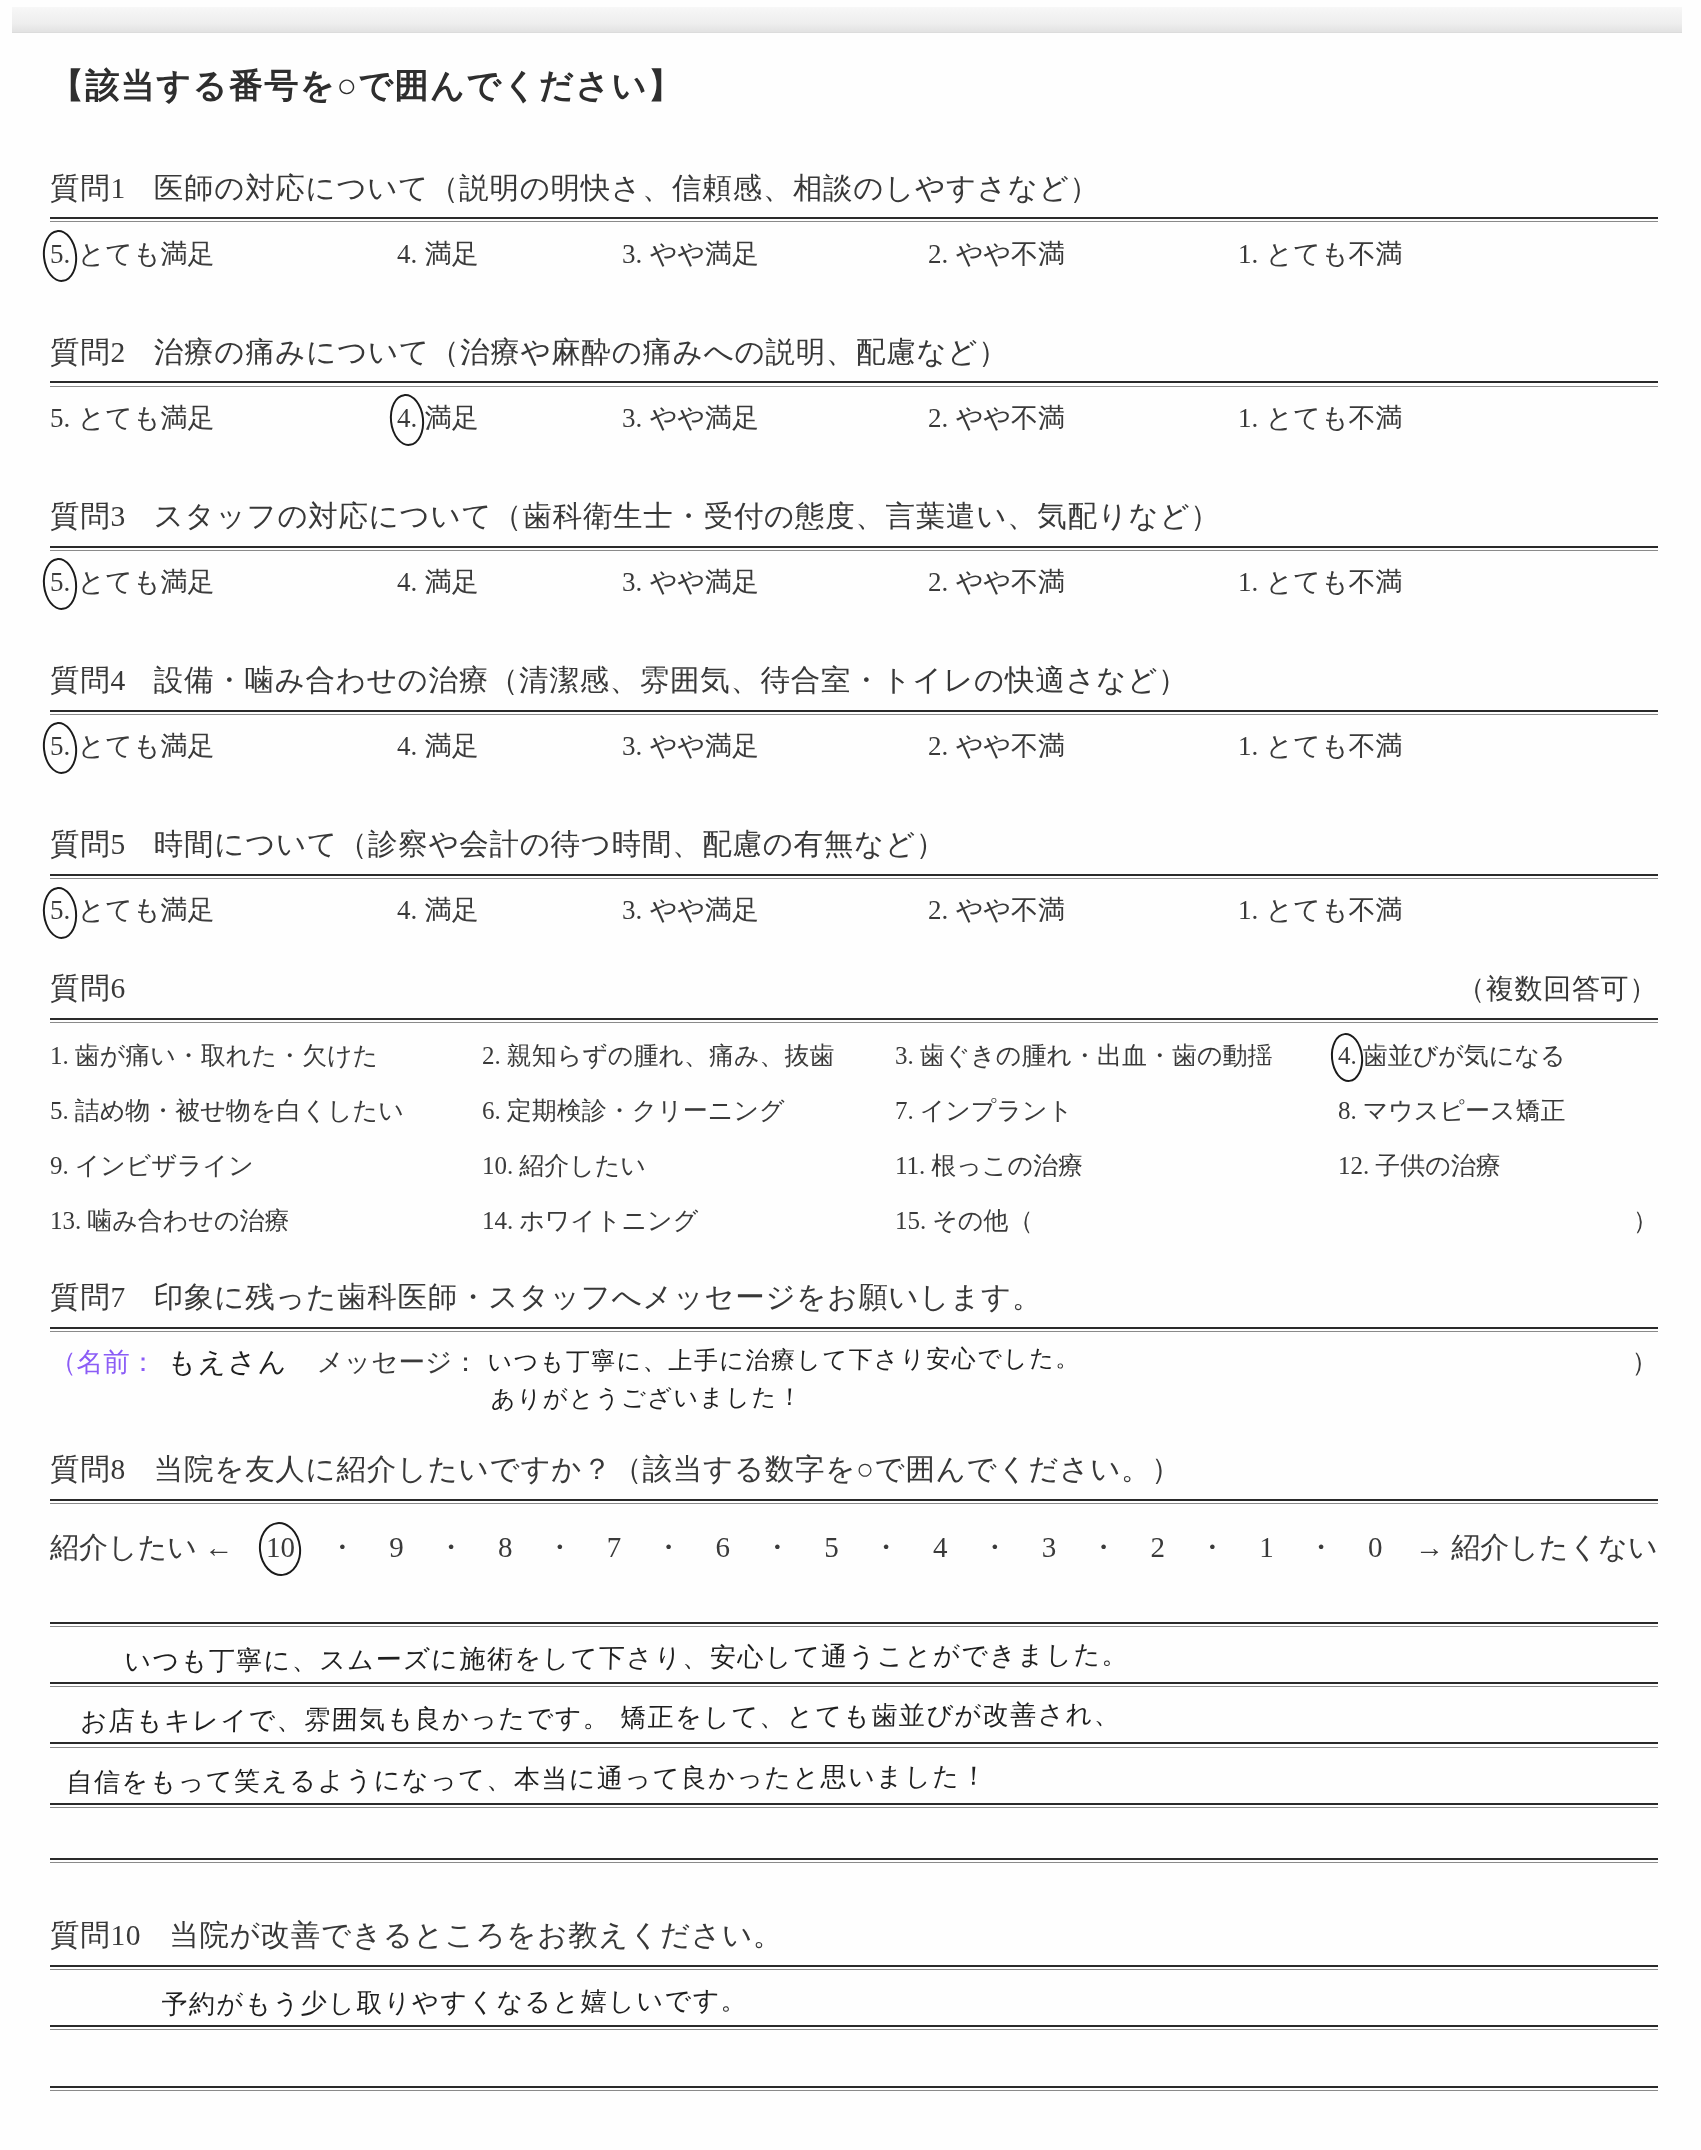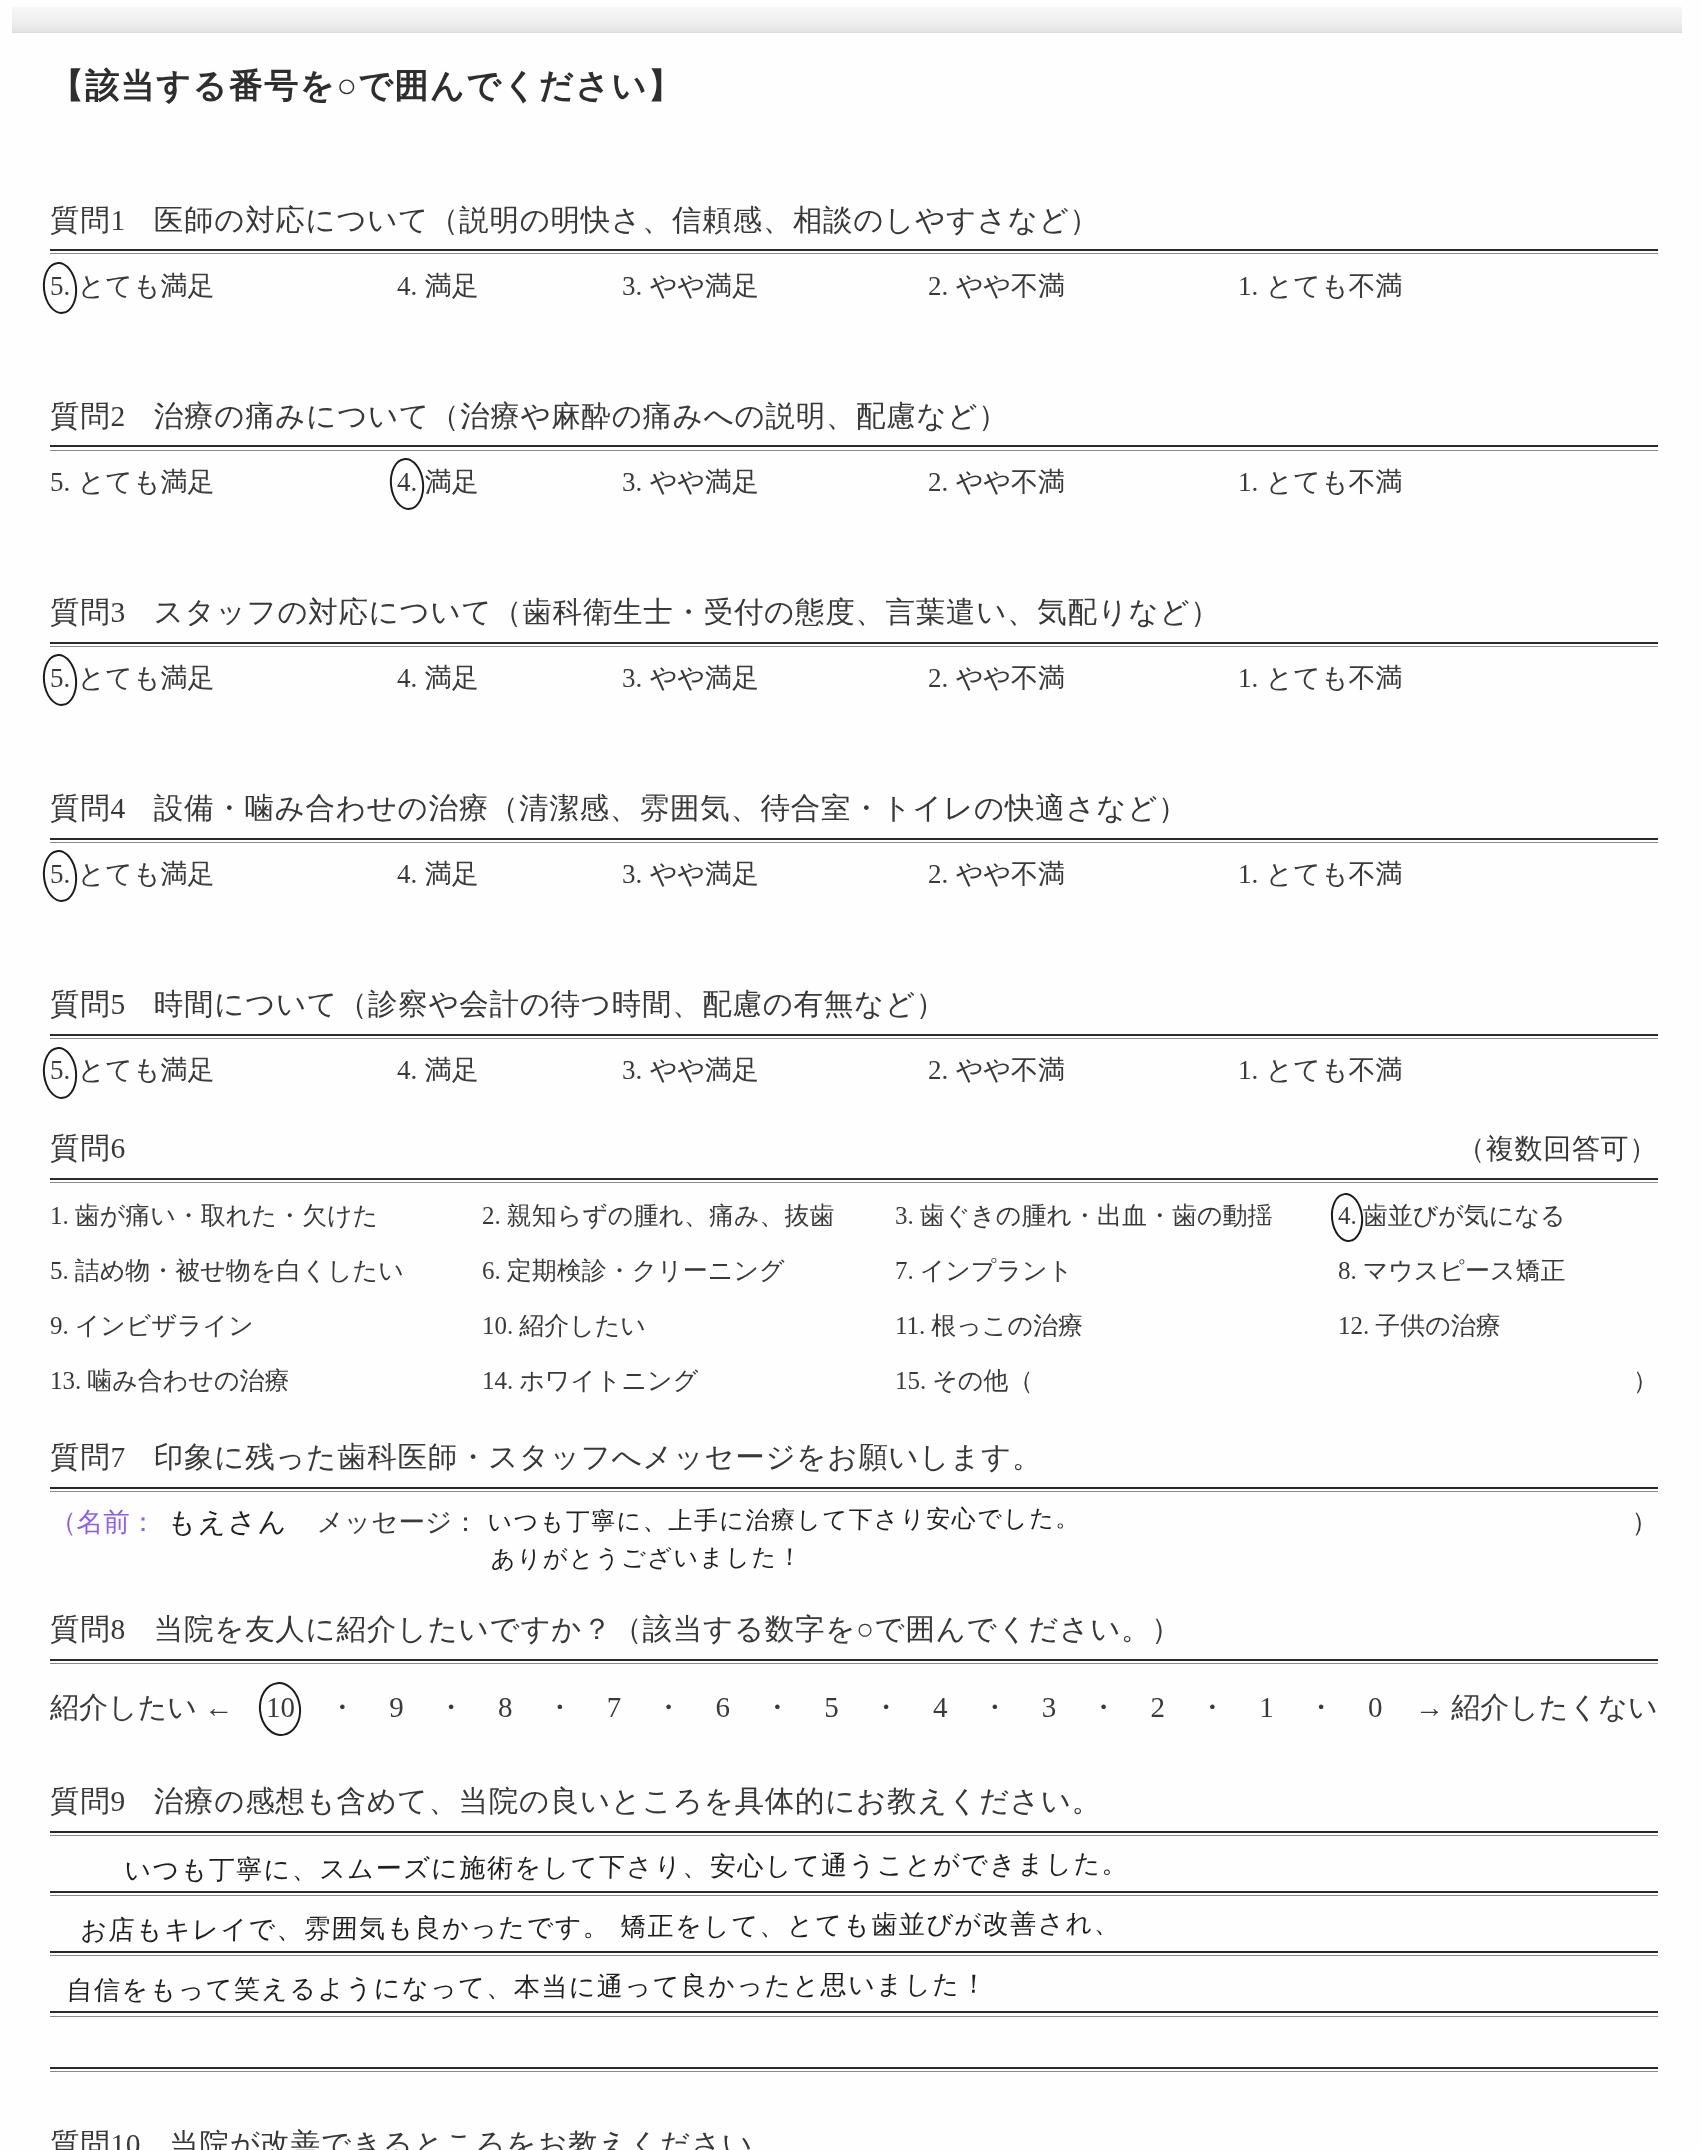--- a/index.html
+++ b/index.html
@@ -15,21 +15,21 @@
     position:absolute;top:7.4px;left:11.8px;right:19px;height:25px;
     background:linear-gradient(180deg,#f7f7f7 0%,#eeeeee 65%,#e2e2e2 100%);
     border-bottom:0.7px solid #dcdcdc;
   }
   .inner{position:absolute;left:50px;right:43px;top:0;}
   .page-title{
     margin-top:65px;
     font-size:34px;font-weight:600;letter-spacing:1.5px;color:#2e2e2e;
     line-height:1.25;
   }
-  .q{margin-top:93px;}
+  .q{margin-top:61px;}
   .q-header{display:flex;align-items:baseline;font-size:29.5px;letter-spacing:0.7px;color:#383838;line-height:1.35;}
   .q-no{margin-right:28px;white-space:nowrap;}
   .q-title{white-space:nowrap;}
   .rule{
     margin-top:8.9px;height:2.2px;
     border-top:2.2px solid #2a2a2a;border-bottom:0.7px solid #8a8a8a;
   }
   
   .opts{display:flex;padding-top:13.3px;font-size:27px;color:#3a3a3a;}
   .opt{display:flex;align-items:baseline;}
@@ -351,24 +351,20 @@
         <span class="num">2</span>
         <span class="sep">・</span>
         <span class="num">1</span>
         <span class="sep">・</span>
         <span class="num">0</span>
         <span class="nps-edge">→ 紹介したくない</span>
       </div>
     </section>
 
     <section class="q" style="margin-top:46px;">
-      <div class="q-header">
-        <span class="q-no">質問9</span>
-        <span class="q-title">治療の感想も含めて、当院の良いところを具体的にお教えください。</span>
-      </div>
       <div class="rule"></div>
       <div class="ans-line ind1">
           <span class="hw">いつも丁寧に、スムーズに施術をして下さり、安心して通うことができました。</span>
         </div>
       <div class="rule" style="margin-top:0;"></div>
       <div class="ans-line ind2">
           <span class="hw">お店もキレイで、雰囲気も良かったです。 矯正をして、とても歯並びが改善され、</span>
         </div>
       <div class="rule" style="margin-top:0;"></div>
       <div class="ans-line ind3">

